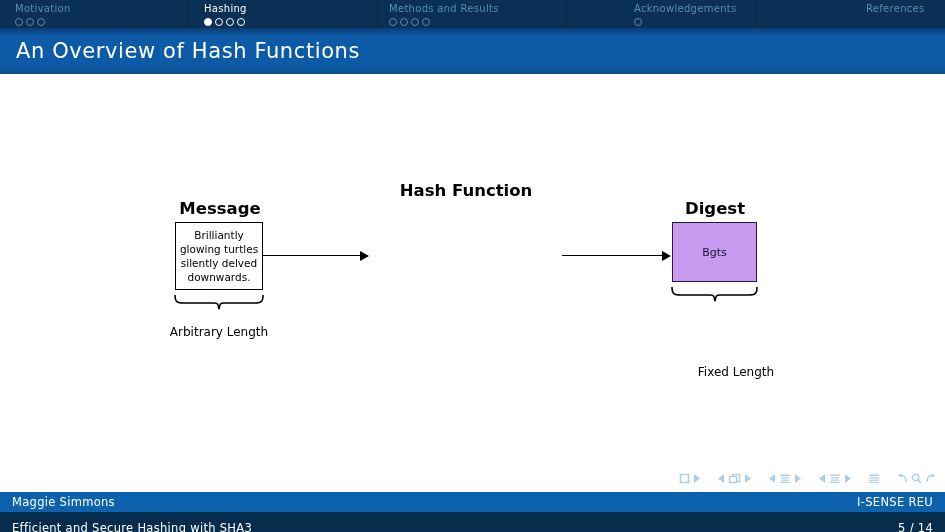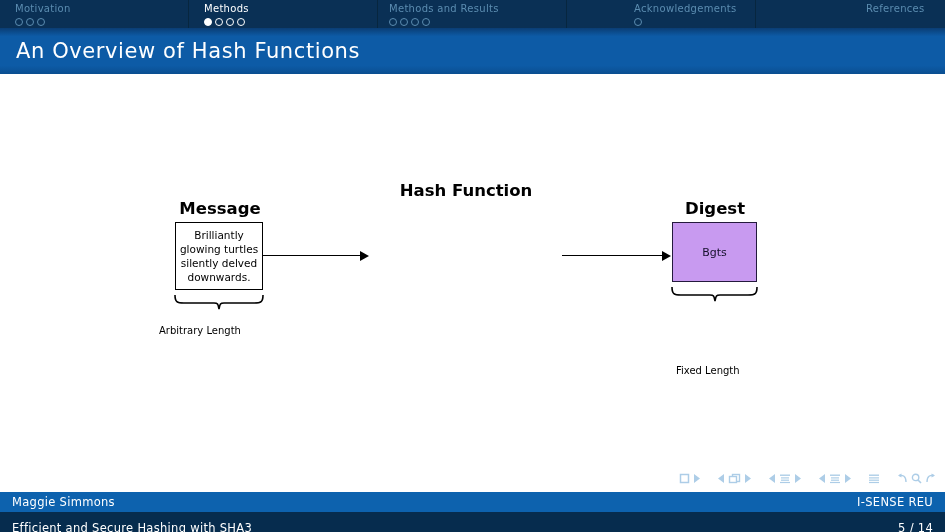--- a/index.html
+++ b/index.html
@@ -184,22 +184,23 @@
   
   .brace {
     position: absolute;
     height: 16px;
   }
   #brace-left  { left: 174px; top: 220px; width: 90px; }
   #brace-right { left: 671px; top: 212px; width: 87px; }
 
   .brace-label {
     position: absolute;
-    font-size: 10px;
+    font-size: 12px;
     color: #000000;
+    text-align: center;
     white-space: nowrap;
   }
   #label-arbitrary { left: 159px; top: 251px; width: 120px; }
   #label-fixed     { left: 676px; top: 251px; width: 120px; margin-top: 40px; }
 
   
   .navsymbols {
     position: absolute;
     right: 8px;
     top: 470px;
@@ -254,21 +255,21 @@
   <div class="nav-sep" style="left:755px"></div>
 
   <div class="nav-section" style="left:15px">
     <span class="nav-label">Motivation</span>
     <span class="nav-dots">
       <span class="dot"></span><span class="dot"></span><span class="dot"></span>
     </span>
   </div>
 
   <div class="nav-section active" style="left:204px">
-    <span class="nav-label">Methods</span>
+    <span class="nav-label">Hashing</span>
     <span class="nav-dots">
       <span class="dot filled"></span><span class="dot"></span><span class="dot"></span><span class="dot"></span>
     </span>
   </div>
 
   <div class="nav-section" style="left:389px">
     <span class="nav-label">Methods and Results</span>
     <span class="nav-dots">
       <span class="dot"></span><span class="dot"></span><span class="dot"></span><span class="dot"></span>
     </span>

